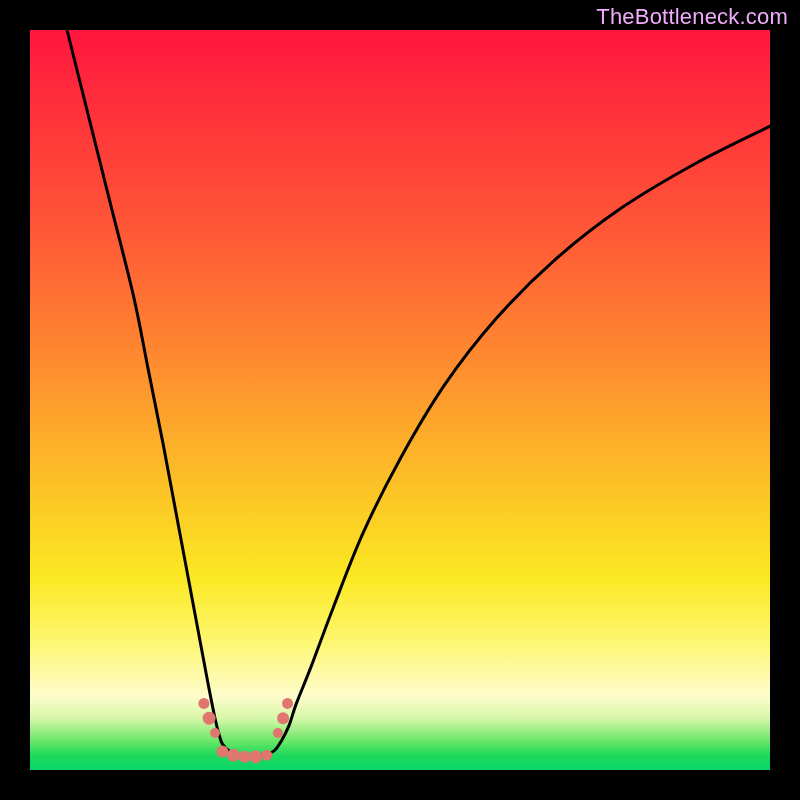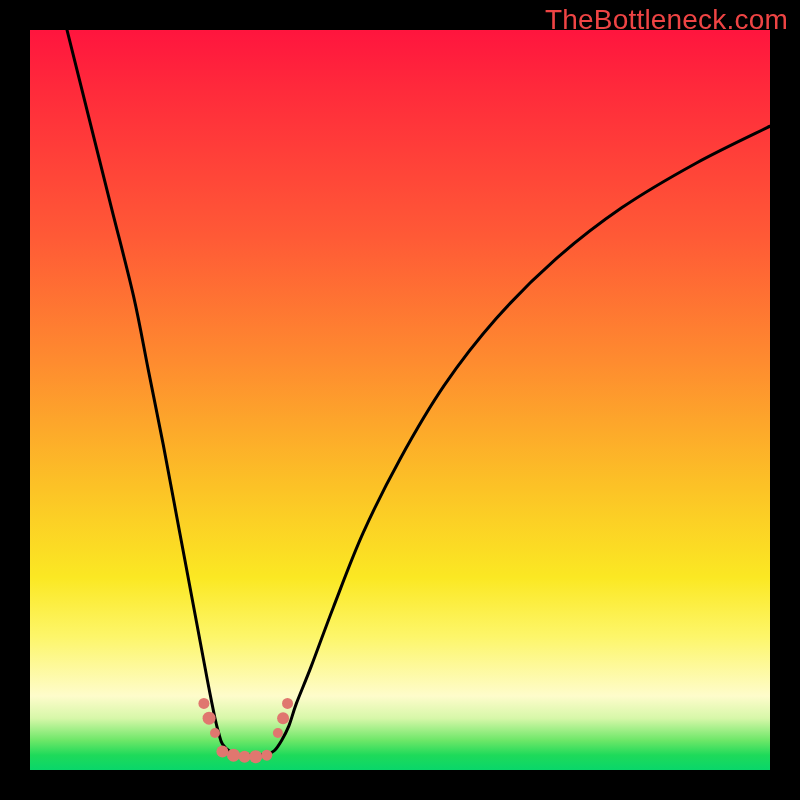--- a/index.html
+++ b/index.html
@@ -39,22 +39,22 @@
       #d7f7a9 93%,
       #6de768 96%,
       #1eda5a 98%,
       #09d66a 100%
     );
   }
   .watermark {
     position: absolute;
     top: 4px;
     right: 12px;
-    color: #ef4444;
-    font-size: 28px;
+    color: #f0abfc;
+    font-size: 22px;
     letter-spacing: 0.2px;
     font-weight: 400;
   }
   svg.curve {
     position: absolute;
     left: 0;
     top: 0;
     width: 740px;
     height: 740px;
   }

